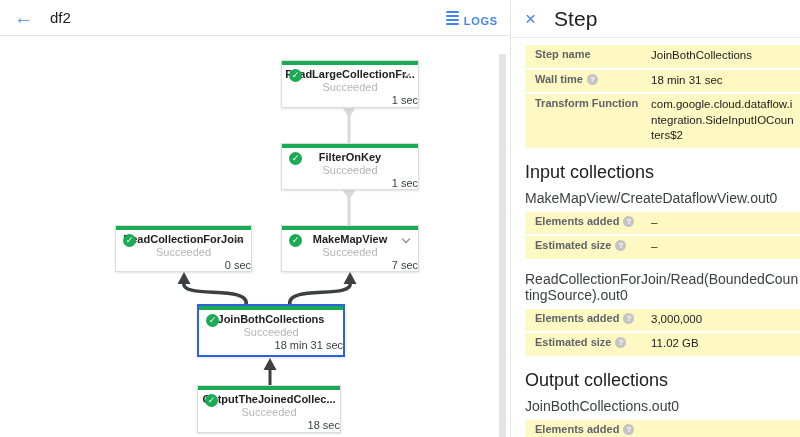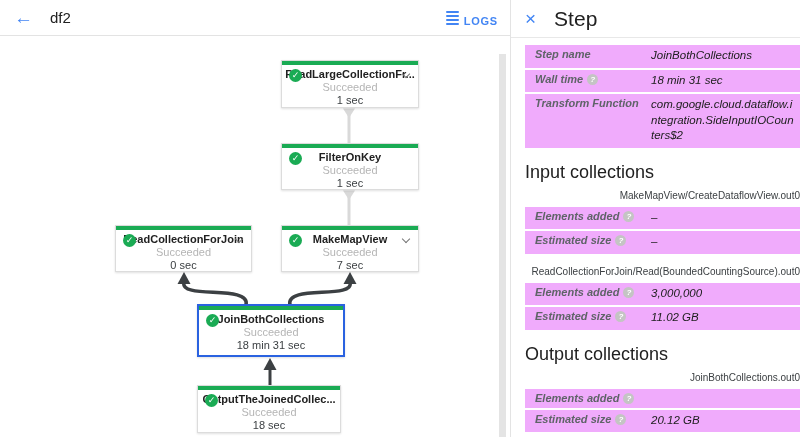--- a/index.html
+++ b/index.html
@@ -22,37 +22,37 @@
   .vscroll { position:absolute; right:4px; top:18px; width:7px; height:383px; background:#e4e4e4; }
 
   .node { position:absolute; background:#fff; border:1px solid #dcdcdc; box-shadow:0 1px 2px rgba(0,0,0,.12); text-align:center; cursor:pointer; }
   .node-strip { height:4px; background:#1aab54; }
   .node-title-row { display:flex; align-items:center; justify-content:center; position:relative; padding:3px 14px 0 14px; }
   .check { width:13px; height:13px; border-radius:50%; background:#1aab54; color:#fff; font-size:9px; line-height:13px; text-align:center; position:absolute; left:7px; top:4px; }
   .node-title { font-size:11px; font-weight:bold; color:#212121; white-space:nowrap; }
   .chev { position:absolute; right:8px; top:6px; width:7px; height:7px; }
   .chev::before { content:""; position:absolute; left:0; top:0; width:5px; height:5px; border-right:1.5px solid #757575; border-bottom:1.5px solid #757575; transform:rotate(45deg); }
   .node-status { font-size:11px; color:#b5b5b5; margin-top:1px; }
-  .node-time { font-size:11px; color:#3c4043; margin-top:1px; }
+  .node-time { font-size:11px; color:#3c4043; margin-top:1px;text-align:right; }
   .node.selected { border:2px solid #2a62e0; }
 
   
   .right-panel { position:absolute; left:510px; top:0; width:290px; height:437px; background:#fff; border-left:1px solid #e3e3e3; }
   .panel-header { height:38px; display:flex; align-items:center; padding:0 14px; border-bottom:1px solid #e8e8e8; }
   .close-icon { color:#4285f4; font-size:19px; line-height:1; cursor:pointer; }
   .panel-title { font-size:21px; color:#212121; margin-left:18px; }
   .panel-body { padding:7px 0 0 14px; height:399px; overflow:hidden; }
 
-  .kv-row { display:grid; grid-template-columns:116px 1fr; background:#f0abfc; padding:3px 6px 4px 10px; margin-bottom:2px; align-items:start;font-style:italic; }
+  .kv-row { display:grid; grid-template-columns:116px 1fr; background:#fef9c3; padding:3px 6px 4px 10px; margin-bottom:2px; align-items:start; }
   .kv-label { font-size:11px; font-weight:bold; color:#5f6368; }
   .kv-value { font-size:11.5px; color:#212121; word-break:break-all; line-height:1.35; }
   .help { display:inline-block; width:11px; height:11px; border-radius:50%; background:#c4c4c4; color:#fff; font-size:8px; font-weight:bold; line-height:11px; text-align:center; margin-left:4px; vertical-align:1px; cursor:pointer; }
 
   .section-heading { font-size:18px; color:#212121; margin:14px 0 7px 0; }
-  .coll-name { font-size:10px; color:#3c4043; margin:12px 0 6px 0; word-break:break-all;text-align:right; }
+  .coll-name { font-size:14px; color:#3c4043; margin:12px 0 6px 0; word-break:break-all; }
   .coll-name.first { margin-top:0; }
 </style>
 </head>
 <body>
 
 <div class="app">
 
   <div class="left-panel">
     <div class="toolbar">
       <span class="back-icon">←</span>

